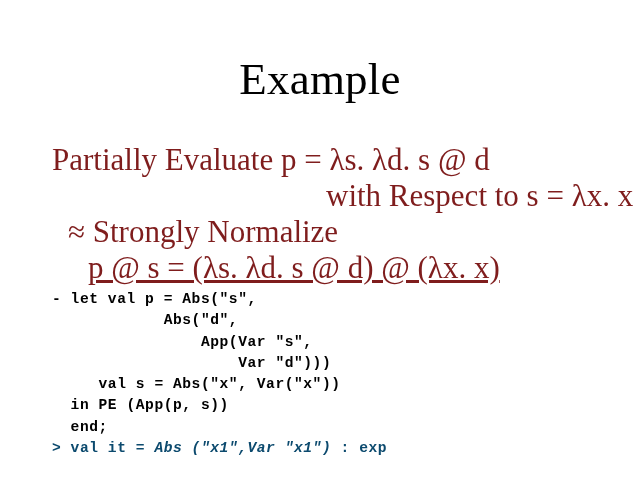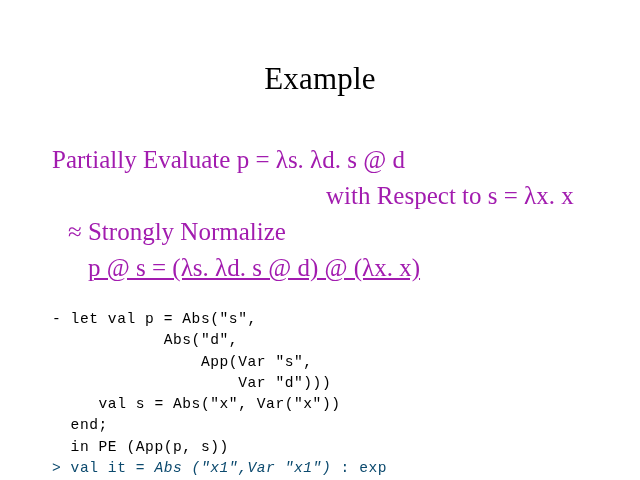--- a/index.html
+++ b/index.html
@@ -23,58 +23,58 @@
   }
 
   
   #slide-title {
     position: absolute;
     top: 60px;
     left: 0;
     width: 640px;
     text-align: center;
     font-family: "Liberation Serif", "DejaVu Serif", serif;
-    font-size: 31px;
+    font-size: 45px;
     line-height: 38px;
     font-weight: normal;
     color: #000000;
     letter-spacing: 0.2px;
     white-space: pre;
   }
 
   
   #body-block {
     position: absolute;
     top: 142px;
     left: 0;
     width: 640px;
     font-family: "Liberation Serif", "DejaVu Serif", serif;
-    font-size: 25px;
+    font-size: 31px;
     line-height: 36px;
-    color: #a21caf;
+    color: #7f1d1d;
   }
   .body-line {
     white-space: pre;
     display: block;
   }
   .body-line.l1 { padding-left: 52px; }
   .body-line.l2 { padding-left: 299px; margin-left: 27px; }
   .body-line.l3 { padding-left: 68px; }
   .body-line.l4 { padding-left: 88px; text-decoration: underline; }
 
   
   #code-block {
     position: absolute;
-    top: 309px;
+    top: 289px;
     left: 52px;
     width: 580px;
     font-family: "Liberation Mono", "DejaVu Sans Mono", monospace;
     font-size: 14.6px;
     line-height: 21.3px;
-    font-weight: normal;
+    font-weight: bold;
     color: #000000;
     letter-spacing: 0.55px;
   }
   .code-line {
     white-space: pre;
     display: block;
   }
   .code-line.output {
     color: #0c4a6e;
   }
@@ -95,18 +95,18 @@
     <span class="body-line l3">≈ Strongly Normalize</span>
     <span class="body-line l4">p @ s = (λs. λd. s @ d) @ (λx. x)</span>
   </div>
 
   <div id="code-block">
     <span class="code-line">- let val p = Abs("s",</span>
     <span class="code-line">            Abs("d",</span>
     <span class="code-line">                App(Var "s",</span>
     <span class="code-line">                    Var "d")))</span>
     <span class="code-line">     val s = Abs("x", Var("x"))</span>
+    <span class="code-line">  in PE (App(p, s))</span>
     <span class="code-line">  end;</span>
-    <span class="code-line">  in PE (App(p, s))</span>
     <span class="code-line output"><span>&gt; val it = </span><span class="em">Abs ("x1",Var "x1")</span><span> : exp</span></span>
   </div>
 
 </div>
 
 </body></html>

